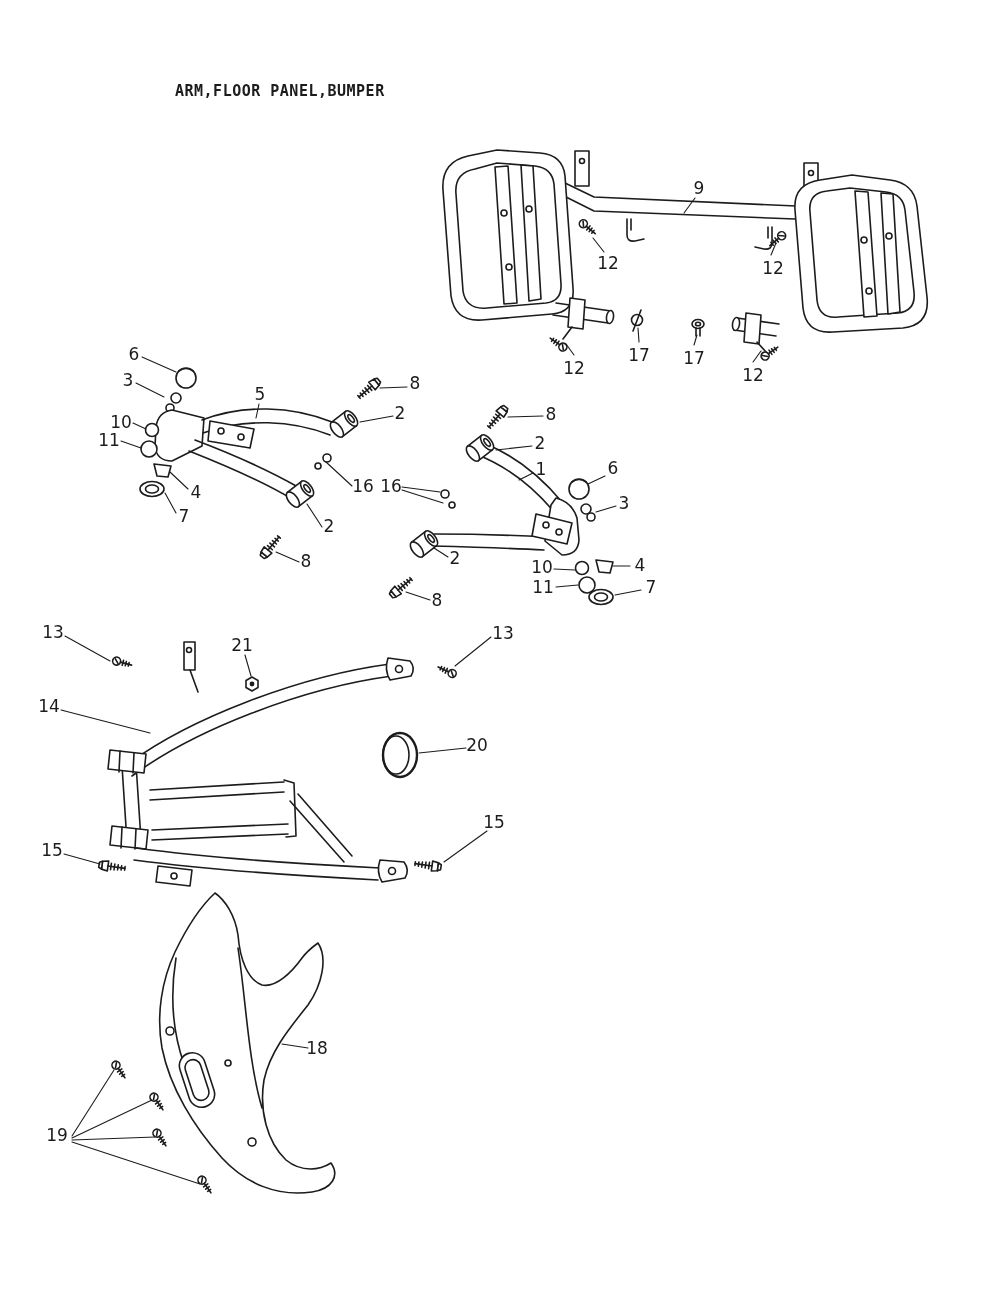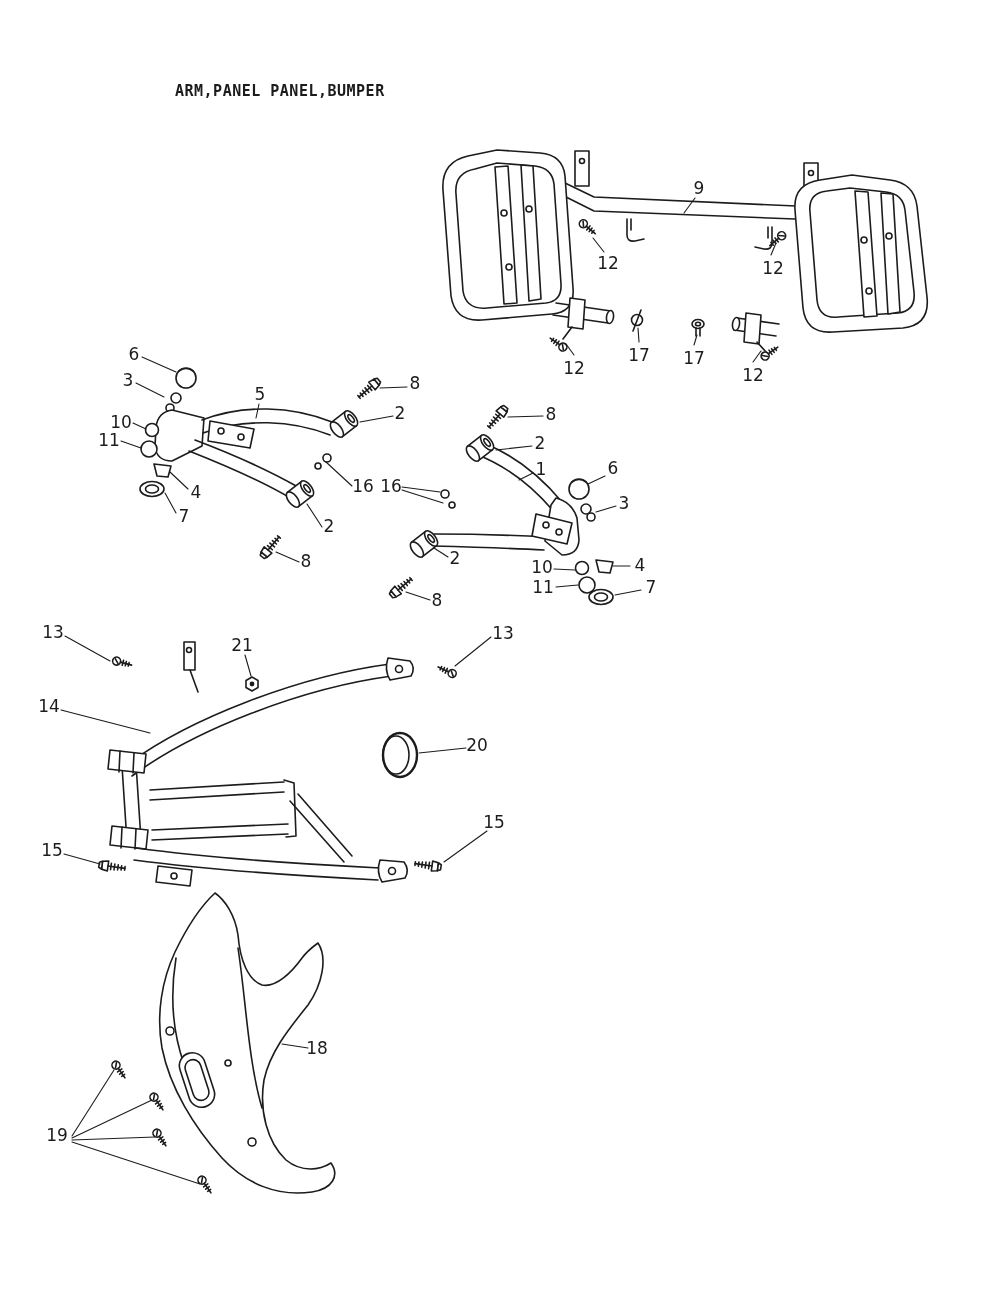--- a/index.html
+++ b/index.html
@@ -25,21 +25,21 @@
     font-size:17px; fill:var(--ink); stroke:none; text-anchor:middle;
   }
   #scene .leader { stroke-width:1.1; }
   #scene .fd { fill:var(--ink); stroke:none; }
 </style>
 </head>
 <body>
 
 <div class="canvas">
 
-  <div class="diagram-title">ARM,PANEL PANEL,BUMPER</div>
+  <div class="diagram-title">ARM,FLOOR PANEL,BUMPER</div>
 
   <svg id="scene" width="1000" height="1294" viewBox="0 0 1000 1294" xmlns="http://www.w3.org/2000/svg">
 
     <defs>
       <g id="sym-bolt">
         <path d="M-6,-4 L0,-5 L0,5 L-6,4 Z" fill="#fff"></path>
         <path d="M-9,-2.5 L-6,-4 L-6,4 L-9,2.5 Z" fill="#fff"></path>
         <line x1="0" y1="0" x2="17" y2="0"></line>
         <line x1="3" y1="-3.2" x2="3" y2="3.2"></line>
         <line x1="6.5" y1="-3" x2="6.5" y2="3"></line>

